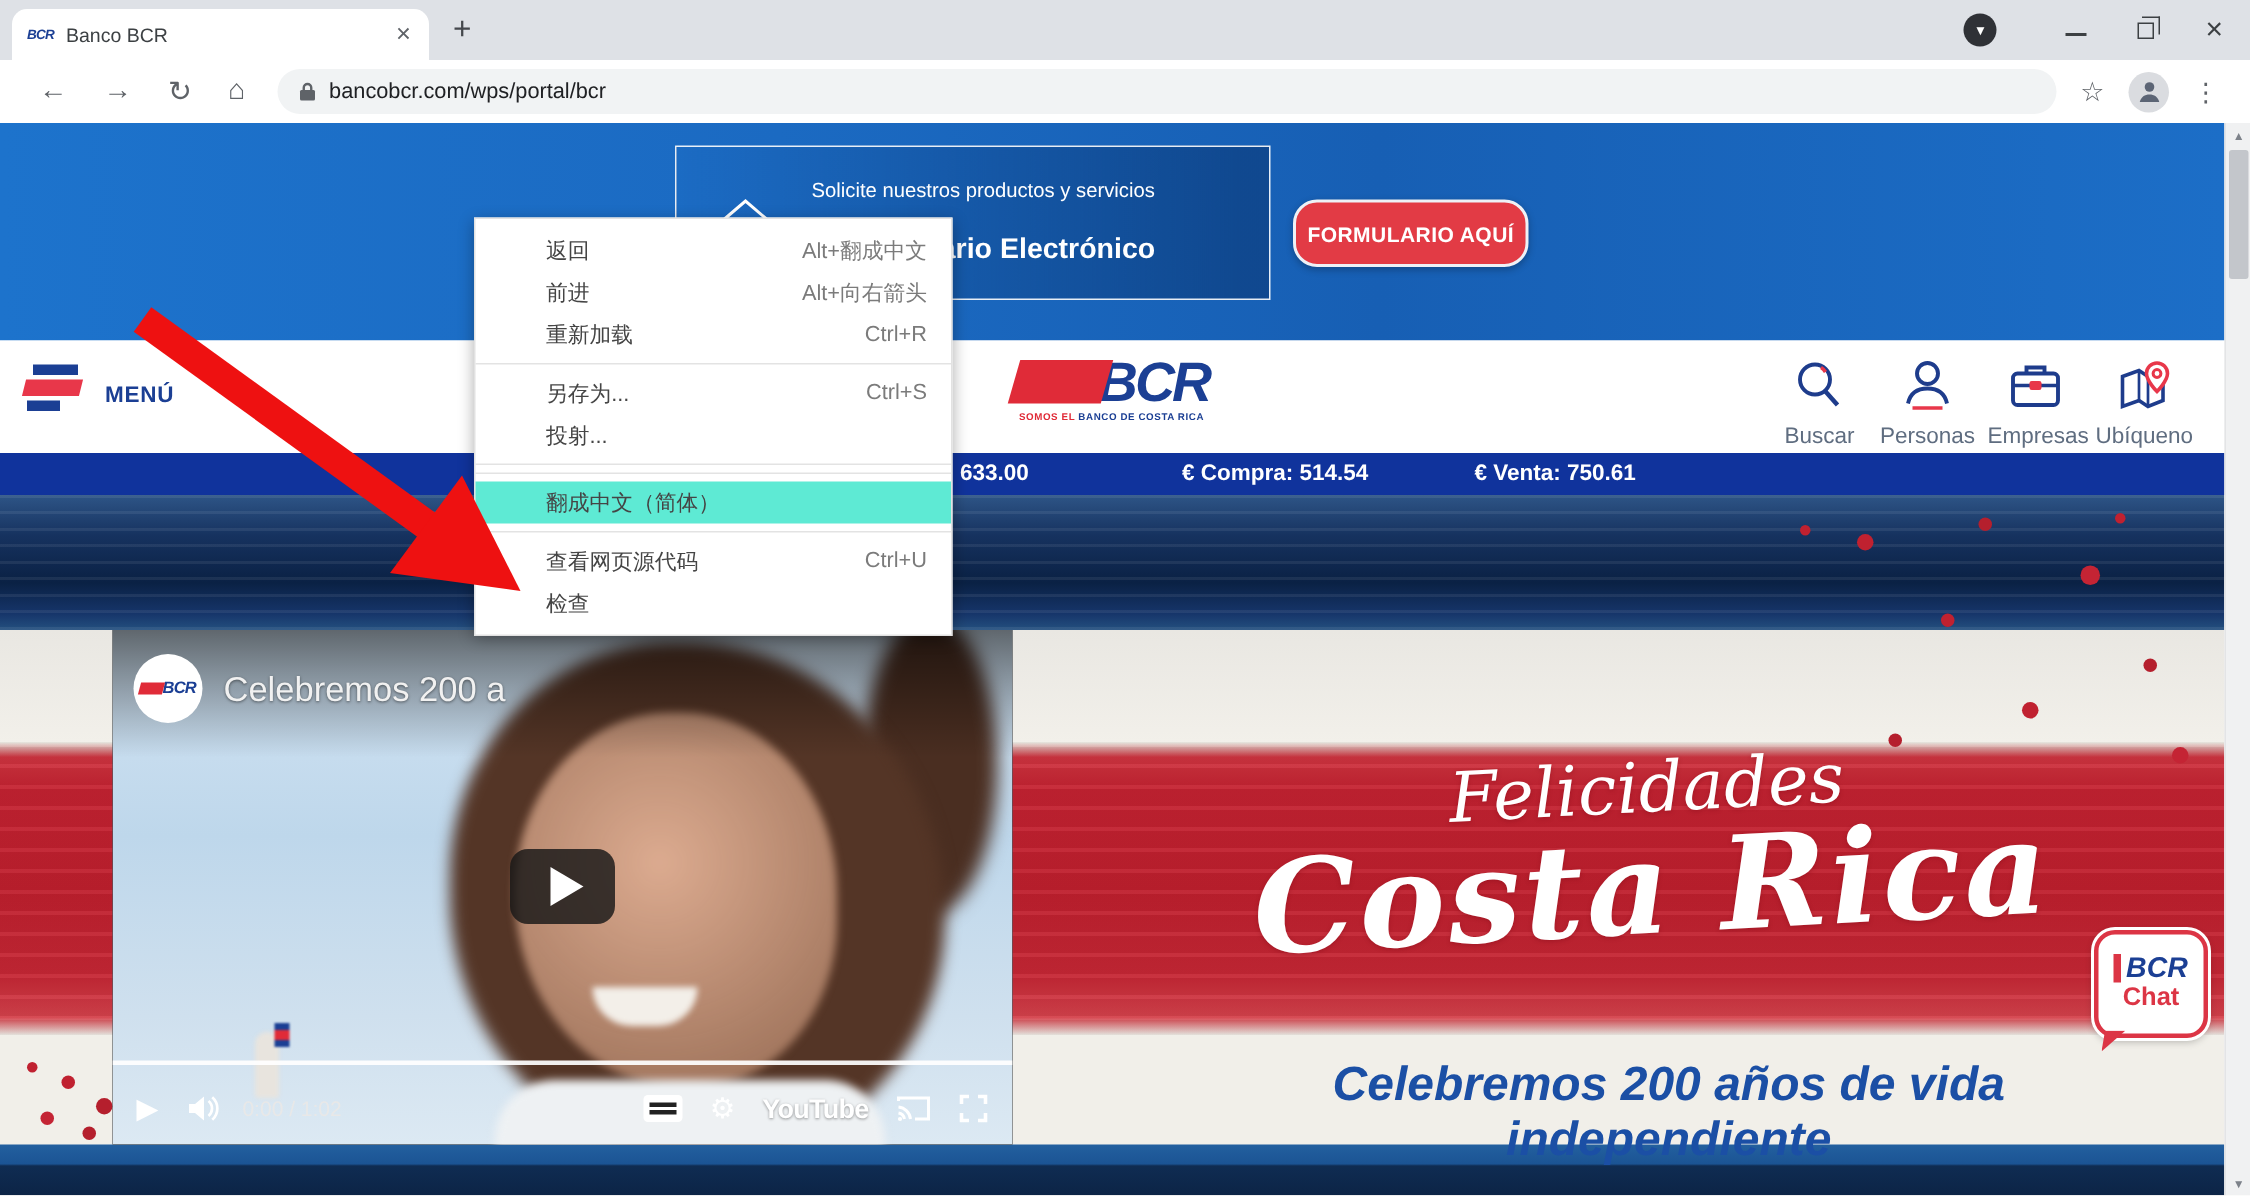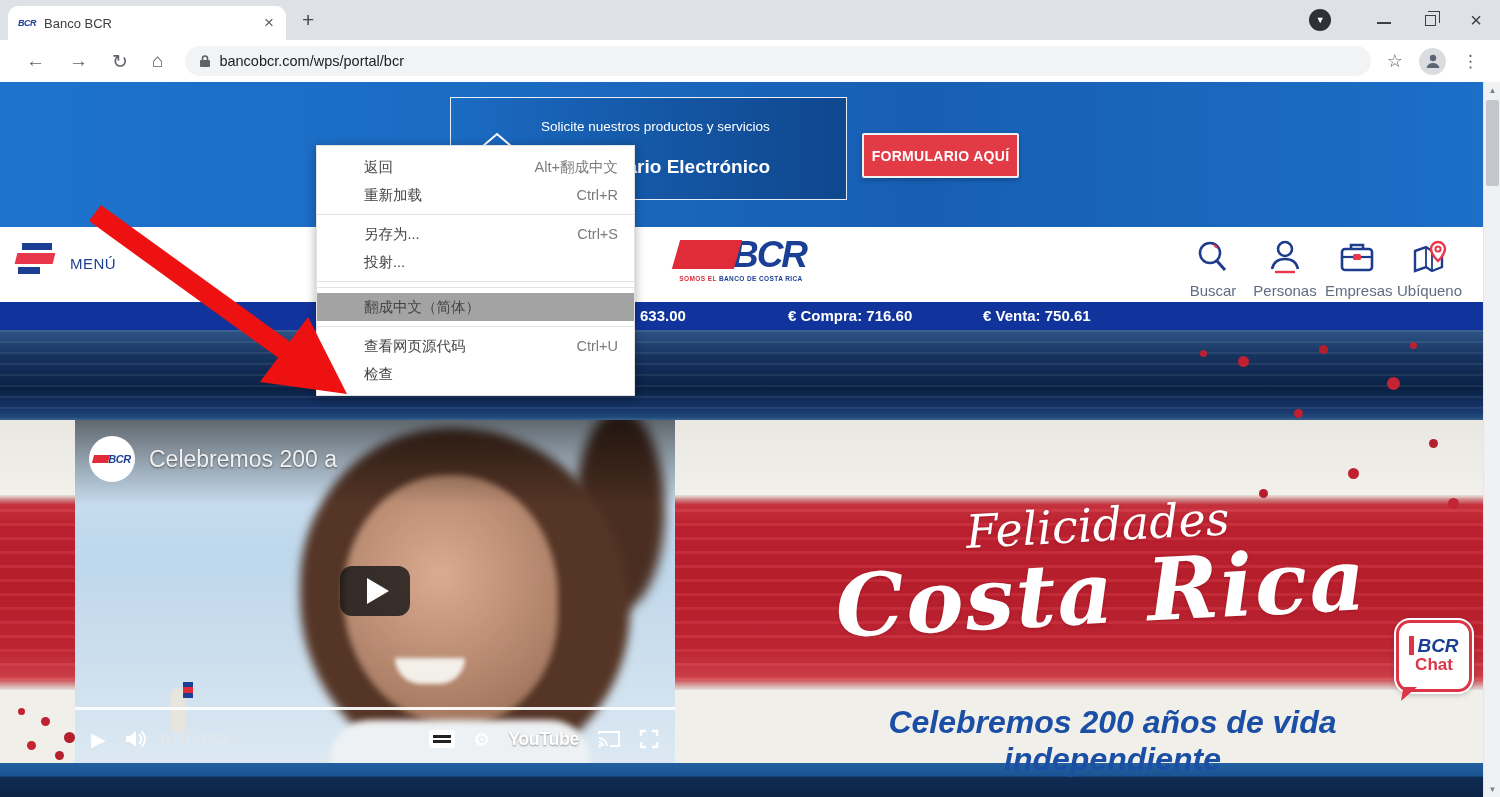--- a/index.html
+++ b/index.html
@@ -31,30 +31,30 @@
   
   #page { position:relative; height:715px; background:#fff; overflow:hidden; }
 
   #hero-header { position:absolute; left:0; top:0; width:1483px; height:145px;
     background:linear-gradient(90deg,#1d73cc 0%, #1b6ac2 35%, #175fb4 62%, #1c6ec7 100%); }
   .promo-box { position:absolute; left:450px; top:15px; width:397px; height:103px; border:1px solid rgba(255,255,255,.9);
     background:linear-gradient(90deg, rgba(10,58,120,0) 0%, rgba(8,48,105,.5) 95%); display:flex; align-items:center; padding:0 18px; }
   .promo-text { margin-left:16px; color:#fff; }
   .promo-l1 { font-size:13.5px; margin-bottom:22px; }
   .promo-l2 { font-size:19px; font-weight:bold; }
-  .cta-btn { position:absolute; left:862px; top:51px; width:157px; height:45px; background:#e23b45; border:2px solid #eef1f6; border-radius:2px;
+  .cta-btn { position:absolute; left:862px; top:51px; width:157px; height:45px; background:#e23b45; border:2px solid #eef1f6; border-radius:16px;
     color:#fff; font-weight:bold; font-size:14px; display:flex; align-items:center; justify-content:center; letter-spacing:.3px; cursor:pointer;
     box-shadow:0 2px 5px rgba(0,0,0,.25); }
 
   #nav-bar { position:absolute; left:0; top:145px; width:1483px; height:75px; background:#fff; }
   .menu-btn { position:absolute; left:14px; top:16px; width:60px; cursor:pointer; }
   .mb1 { width:30px; height:7px; background:#1b3f94; margin-left:8px; }
   .mb2 { width:38px; height:11px; background:#e8374a; transform:skew(-14deg); margin:3px 0 3px 2px; }
   .mb3 { width:22px; height:7px; background:#1b3f94; margin-left:4px; }
-  .menu-label { position:absolute; left:70px; top:28px; color:#1b3f94; font-weight:normal; font-size:15px; letter-spacing:.5px; cursor:pointer; }
+  .menu-label { position:absolute; left:70px; top:28px; color:#1b3f94; font-weight:bold; font-size:15px; letter-spacing:.5px; cursor:pointer; }
   .center-logo { position:absolute; left:666px; top:9px; width:150px; text-align:center; cursor:pointer; }
   .logo-row { display:flex; align-items:center; justify-content:center; }
   .logo-flag { width:62px; height:29px; background:#e02b38; transform:skew(-16deg); margin-right:-6px; }
   .logo-bcr { font-size:37px; font-weight:900; font-style:italic; color:#1b3f94; letter-spacing:-2px; line-height:1; }
   .logo-sub { font-size:6.5px; font-weight:bold; margin-top:2px; letter-spacing:.4px; }
   .logo-sub .red { color:#e02b38; } .logo-sub .blue { color:#1b3f94; }
   .nav-icons { position:absolute; right:22px; top:9px; display:flex; gap:8px; }
   .nav-item { width:64px; text-align:center; cursor:pointer; }
   .nav-item .lbl { font-size:15px; color:#5f6d80; margin-top:2px; }
 
@@ -120,21 +120,21 @@
   .vc-cc { width:26px; height:18px; background:#fff; border-radius:3px; position:relative; cursor:pointer; }
   .vc-cc:after { content:""; position:absolute; left:4px; top:5px; width:18px; height:3px; background:#222; box-shadow:0 5px 0 #222; }
   .vc-gear { font-size:19px; cursor:pointer; }
   .vc-yt { font-size:18px; font-weight:bold; letter-spacing:-.5px; cursor:pointer; text-shadow:0 1px 2px rgba(0,0,0,.4); }
   .vc-ic { cursor:pointer; display:flex; }
 
   
   #context-menu { position:absolute; left:316px; top:63px; width:319px; background:#fff; z-index:40;
     box-shadow:0 2px 10px rgba(0,0,0,.32); border:1px solid #e2e2e2; padding:7px 0; }
   .cm-row { position:relative; height:28px; display:flex; align-items:center; padding:0 16px 0 47px; font-size:14.5px; color:#454545; cursor:pointer; }
-  .cm-row.hl { background:#a3a3a3; }
+  .cm-row.hl { background:#5eead4; }
   .cm-sc { margin-left:auto; color:#7b7b7b; }
   .cm-sep { border-top:1px solid #e3e3e3; margin:5px 0; }
   .cm-qr { position:absolute; left:16px; top:5px; }
 
   
   #red-arrow { position:absolute; left:0; top:0; z-index:50; pointer-events:none; }
 
   
   #scrollbar { position:absolute; right:0; top:0; width:17px; height:715px; background:#f0f1f2; border-left:1px solid #e3e4e6; z-index:60; }
   .sb-arrow { position:absolute; left:0; width:17px; height:16px; display:flex; align-items:center; justify-content:center; font-size:8px; color:#7d828a; cursor:pointer; }
@@ -262,21 +262,21 @@
           <path d="M31 6a7 7 0 0 1 7 7c0 5-7 12-7 12s-7-7-7-12a7 7 0 0 1 7-7z" fill="#fff" stroke="#e8374a" stroke-width="2.4"></path>
           <circle cx="31" cy="13" r="2.6" stroke="#e8374a" stroke-width="2"></circle>
         </svg>
         <div class="lbl">Ubíqueno</div>
       </div>
     </div>
   </div>
 
   <div id="ticker">
     <span class="tk tk0">633.00</span>
-    <span class="tk tk1">€ Compra: 716.60</span>
+    <span class="tk tk1">€ Compra: 514.54</span>
     <span class="tk tk2">€ Venta: 750.61</span>
   </div>
 
   <div id="hero">
     <div class="st-navy-top"></div>
     <div class="st-white1"></div>
     <div class="st-red"></div>
     <div class="st-white2"></div>
     <div class="st-blue-bot"></div>
     <div class="splat splat-right"></div>
@@ -345,20 +345,24 @@
       </div>
     </div>
   </div>
 
   <div id="context-menu">
     <div class="cm-row">
       <span>返回</span>
       <span class="cm-sc">Alt+翻成中文</span>
     </div>
     <div class="cm-row">
+      <span>前进</span>
+      <span class="cm-sc">Alt+向右箭头</span>
+    </div>
+    <div class="cm-row">
       <span>重新加载</span>
       <span class="cm-sc">Ctrl+R</span>
     </div>
     <div class="cm-sep"></div>
     <div class="cm-row">
       <span>另存为...</span>
       <span class="cm-sc">Ctrl+S</span>
     </div>
     <div class="cm-row">
       <span>投射...</span>

